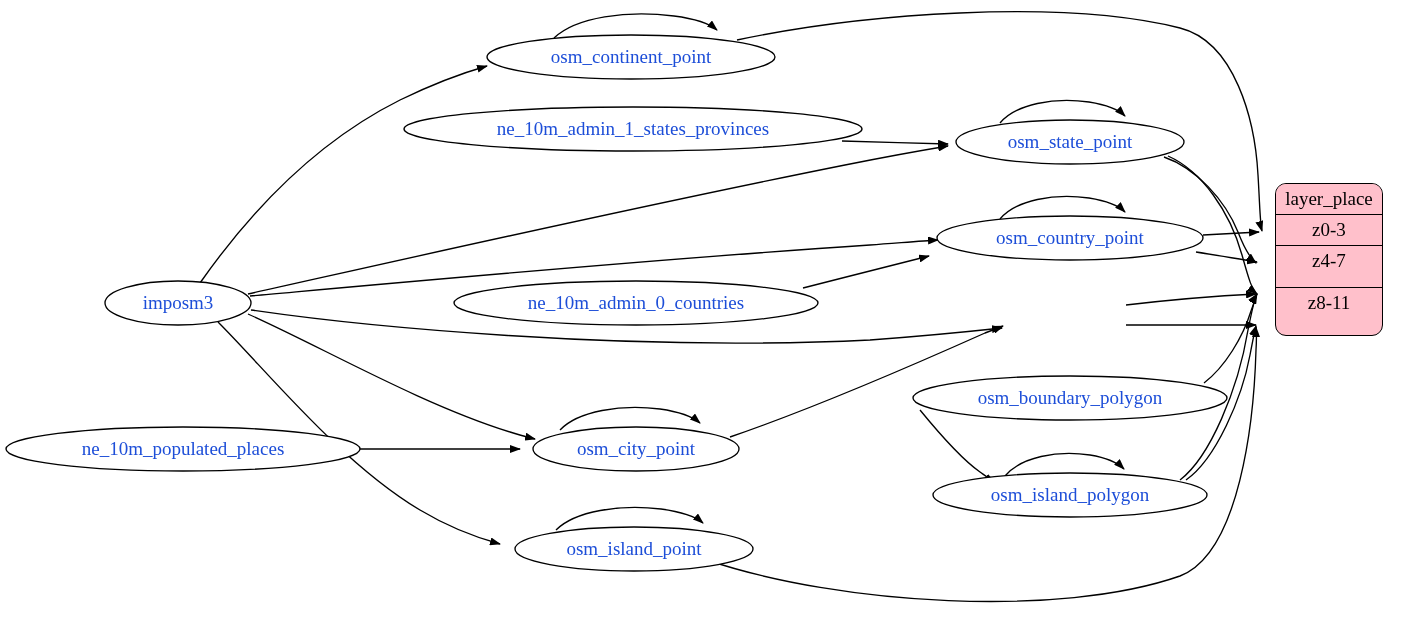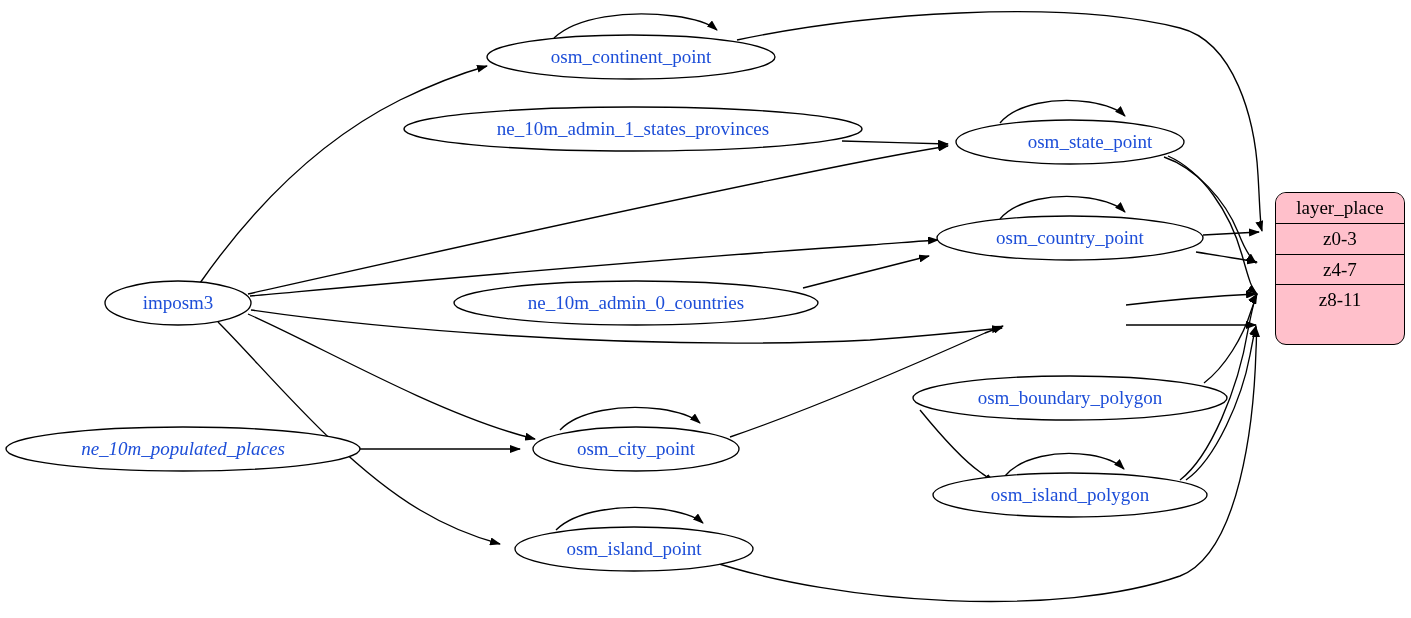--- a/index.html
+++ b/index.html
@@ -98,32 +98,32 @@
       <ellipse cx="636" cy="449" rx="103" ry="22"></ellipse>
       <ellipse cx="634" cy="549" rx="119" ry="22"></ellipse>
       <ellipse cx="1070" cy="142" rx="114" ry="22"></ellipse>
       <ellipse cx="1070" cy="238" rx="133" ry="22"></ellipse>
       <ellipse cx="1070" cy="398" rx="157" ry="22"></ellipse>
       <ellipse cx="1070" cy="495" rx="137" ry="22"></ellipse>
     </g>
   </svg>
 
   <div class="node-label" style="left:178px;top:303px;">imposm3</div>
-  <div class="node-label" style="left:183px;top:449px;font-style:italic;">ne_10m_populated_places</div>
+  <div class="node-label" style="left:183px;top:449px;">ne_10m_populated_places</div>
   <div class="node-label" style="left:631px;top:57px;">osm_continent_point</div>
   <div class="node-label" style="left:633px;top:129px;">ne_10m_admin_1_states_provinces</div>
   <div class="node-label" style="left:636px;top:303px;">ne_10m_admin_0_countries</div>
   <div class="node-label" style="left:636px;top:449px;">osm_city_point</div>
   <div class="node-label" style="left:634px;top:549px;">osm_island_point</div>
-  <div class="node-label" style="left:1070px;top:142px;margin-left:20px;">osm_state_point</div>
+  <div class="node-label" style="left:1070px;top:142px;">osm_state_point</div>
   <div class="node-label" style="left:1070px;top:238px;">osm_country_point</div>
   <div class="node-label" style="left:1070px;top:398px;">osm_boundary_polygon</div>
   <div class="node-label" style="left:1070px;top:495px;">osm_island_polygon</div>
 
-  <div class="rec-box" id="layer-place-box" style="left:1275px;top:192px;width:130px;height:153px;">
+  <div class="rec-box" id="layer-place-box" style="left:1275px;top:183px;width:108px;height:153px;">
     <div class="rec-row" style="height:30px;">layer_place</div>
     <div class="rec-row" style="height:31px;">z0-3</div>
     <div class="rec-row" style="height:30px;">z4-7</div>
-    <div class="rec-row" style="height:30px;">z8-11</div>
+    <div class="rec-row" style="height:30px;margin-top:12px;">z8-11</div>
   </div>
 
 
 </div>
 
 </body></html>

